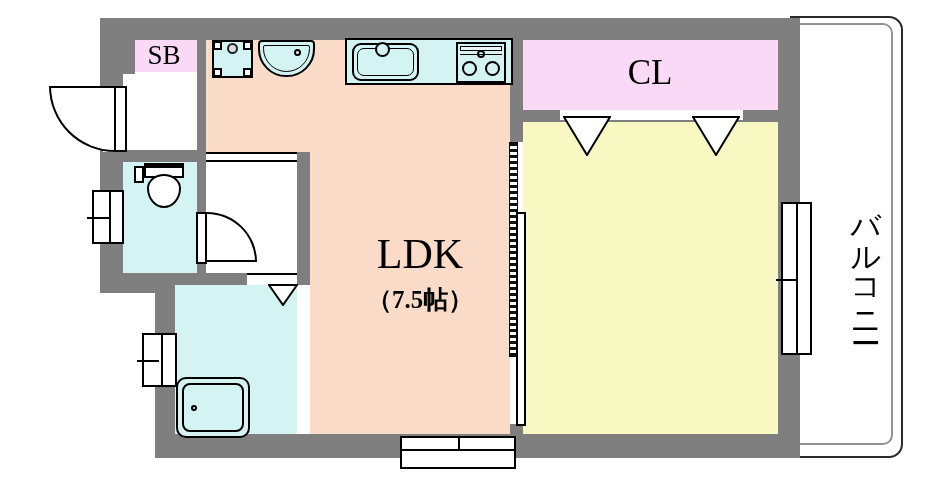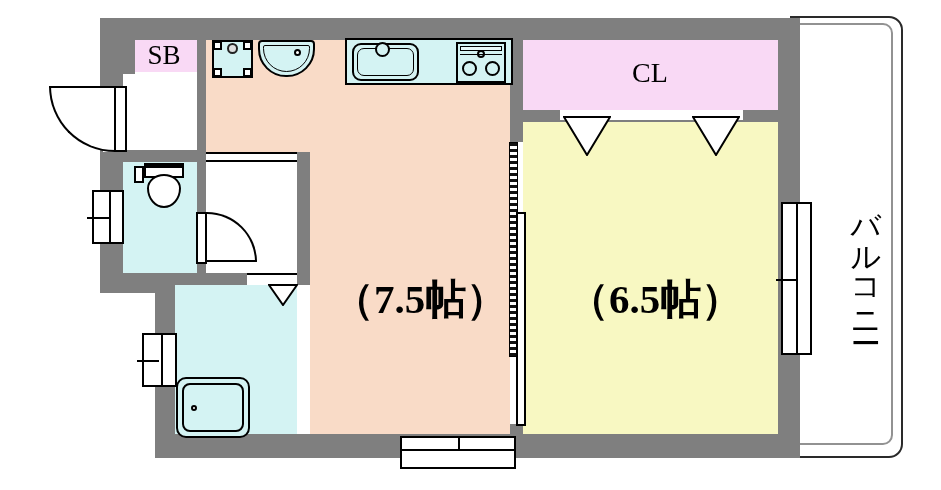--- a/index.html
+++ b/index.html
@@ -7,21 +7,21 @@
         font-family:"Liberation Serif","DejaVu Serif",serif;color:#000;}
   .abs{position:absolute;box-sizing:border-box;}
   .wall{background:#7f7f7f;}
   .ldk{background:#f9dbc7;}
   .west{background:#f8f8c2;}
   .pink{background:#f9d9f5;}
   .cyan{background:#d4f3f3;}
   .whitefloor{background:#ffffff;}
   .lbl{display:flex;align-items:center;justify-content:center;text-align:center;line-height:1.05;}
   .serif-lg{font-size:42px;}
-  .serif-md{font-size:41px;font-weight:700;}
+  .serif-md{font-size:25px;font-weight:700;}
   .cjk{font-weight:700;}
   .win{background:#fff;border:2px solid #000;}
   .win .vline{position:absolute;top:0;bottom:0;left:55%;width:2px;background:#000;}
   .win .htick{position:absolute;top:50%;left:-7px;width:22px;height:2px;background:#000;}
   .fix{border:2px solid #000;}
   .door-gap{background:#fff;}
   .arc{background:#fff;}
   svg{display:block;}
 </style>
 </head>
@@ -140,21 +140,21 @@
   </div>
 
   <div class="abs cyan fix" style="left:176px;top:377px;width:74px;height:61px;border-radius:10px;">
     <div class="abs" style="left:4px;top:4px;right:4px;bottom:4px;border:2px solid #000;border-radius:8px;"></div>
     <div class="abs" style="left:13px;top:26px;width:6px;height:6px;border:2px solid #000;border-radius:50%;background:#fff;"></div>
   </div>
 
   <div class="abs lbl" style="left:135px;top:38px;width:58px;height:34px;font-size:27px;text-align:right;">SB</div>
 
 
+  <div class="abs lbl serif-lg" style="left:330px;top:230px;width:180px;height:48px;">LDK</div>
   <div class="abs lbl serif-md" style="left:310px;top:278px;width:220px;height:44px;">（7.5帖）</div>
 
-  <div class="abs lbl" style="left:575px;top:44px;width:150px;height:58px;font-size:28px;">CL</div>
+  <div class="abs lbl" style="left:575px;top:44px;width:150px;height:58px;font-size:35px;">CL</div>
 
-  <div class="abs lbl serif-md" style="left:555px;top:278px;width:200px;height:44px;">（6.5帖）</div>
 
   <div class="abs lbl" style="left:840px;top:170px;width:52px;height:180px;font-size:30px;writing-mode:vertical-rl;">バルコニー</div>
 
 </div>
 
 </body></html>

